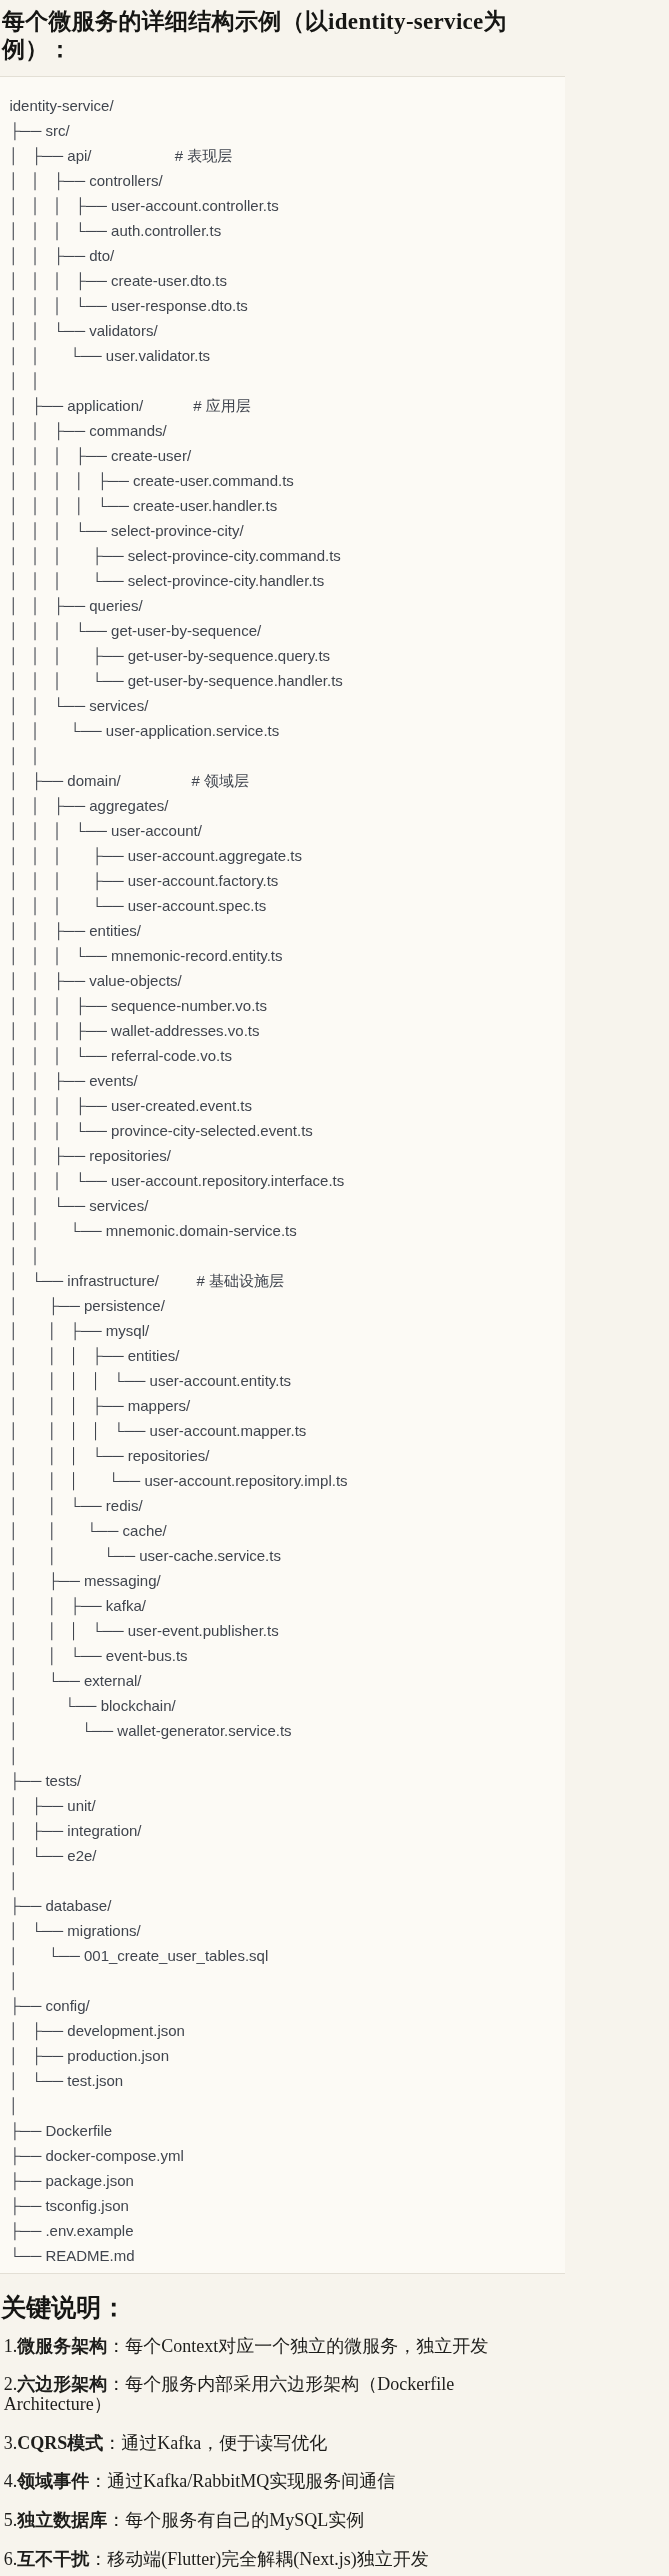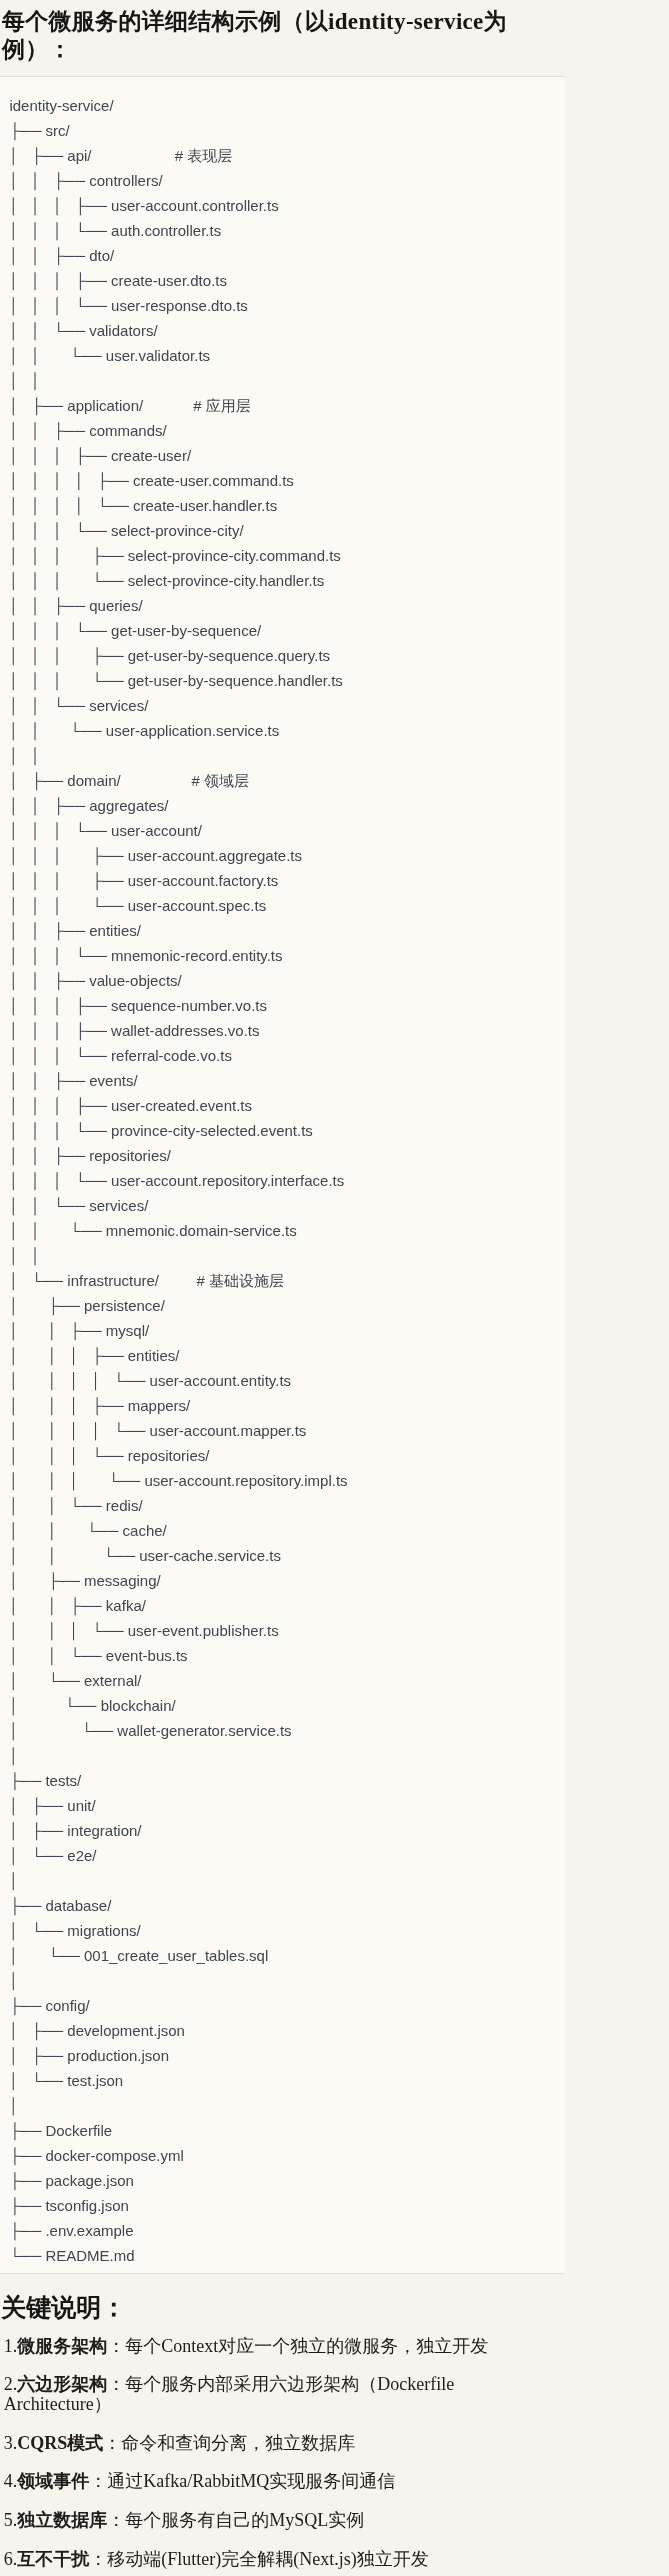--- a/index.html
+++ b/index.html
@@ -161,21 +161,21 @@
 ├── tsconfig.json
 ├── .env.example
 └── README.md</pre>
   </div>
 
   <h3 class="notes-heading">关键说明：</h3>
 
   <ol class="notes-list">
     <li class="note-item"><span>1.</span><span class="note-label">微服务架构</span><span>：</span><span>每个Context对应一个独立的微服务，独立开发</span></li>
     <li class="note-item"><span>2.</span><span class="note-label">六边形架构</span><span>：</span><span>每个服务内部采用六边形架构（Dockerfile Architecture）</span></li>
-    <li class="note-item"><span>3.</span><span class="note-label">CQRS模式</span><span>：</span><span>命令和查询分离，独立数据库</span></li>
+    <li class="note-item"><span>3.</span><span class="note-label">CQRS模式</span><span>：</span><span>通过Kafka，便于读写优化</span></li>
     <li class="note-item"><span>4.</span><span class="note-label">领域事件</span><span>：</span><span>通过Kafka/RabbitMQ实现服务间通信</span></li>
     <li class="note-item"><span>5.</span><span class="note-label">独立数据库</span><span>：</span><span>每个服务有自己的MySQL实例</span></li>
     <li class="note-item"><span>6.</span><span class="note-label">互不干扰</span><span>：</span><span>移动端(Flutter)完全解耦(Next.js)独立开发</span></li>
   </ol>
 
   <p class="closing-para">这个结构可以让您的团队并行开发，每个Context可以由不同的小组负责，互不干扰。</p>
 
 </div>
 
 

